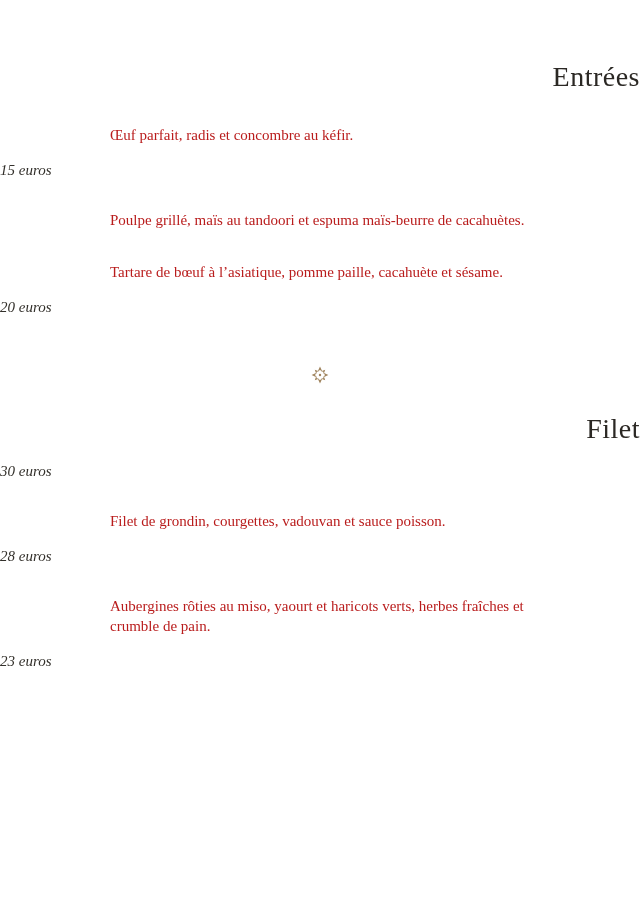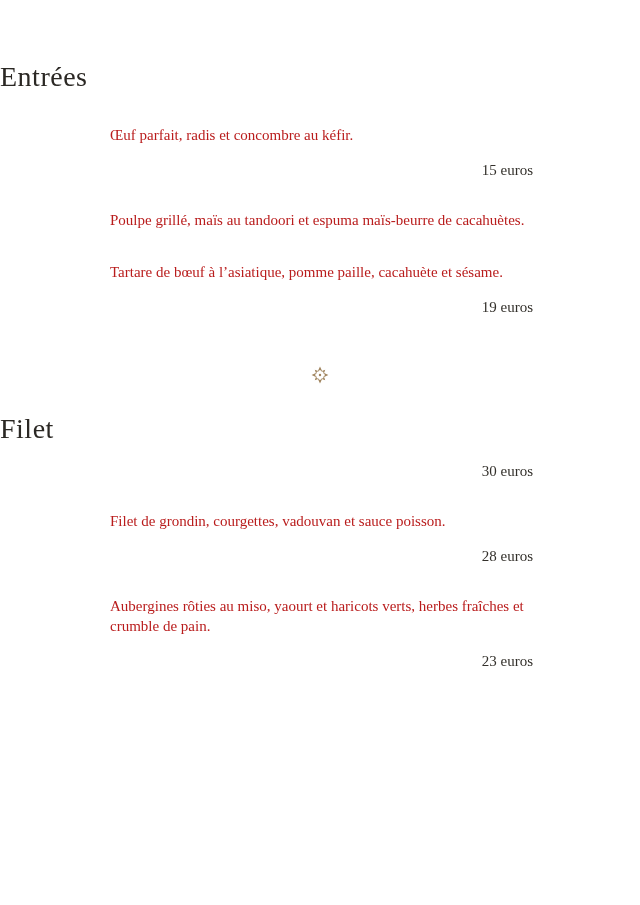--- a/index.html
+++ b/index.html
@@ -15,41 +15,42 @@
     background: #ffffff;
     color: #2f2c28;
     font-family: "Liberation Serif", serif;
     overflow: hidden;
   }
   .section-title {
     margin: 0;
     font-size: 28px;
     font-weight: 400;
     line-height: 1.2;
-    text-align: left;
+    text-align: right;
     letter-spacing: 0.5px;
     color: #2b2824;
   }
   .section-title.first {
     padding-top: 60px;
   }
   .section-title.second {
     margin-top: 28px;
   }
   .dish-desc {
     margin: 32px 0 0 110px;
     max-width: 428px;
     font-size: 15px;
     line-height: 1.3;
     color: #b91c1c;
   }
   .dish-price {
     margin: 17px 107px 0 0;
     font-size: 15px;
-    text-align: right;
+    font-style: italic;
+    text-align: left;
     color: #33302b;
   }
   .ornament {
     display: block;
     margin: 50px auto 0 auto;
     width: 18px;
     height: 18px;
   }
 </style>
 </head>
@@ -63,21 +64,21 @@
     <p class="dish-desc">Œuf parfait, radis et concombre au kéfir.</p>
     <p class="dish-price">15 euros</p>
   </div>
 
   <div class="dish">
     <p class="dish-desc">Poulpe grillé, maïs au tandoori et espuma maïs-beurre de cacahuètes.</p>
   </div>
 
   <div class="dish">
     <p class="dish-desc">Tartare de bœuf à l’asiatique, pomme paille, cacahuète et sésame.</p>
-    <p class="dish-price">19 euros</p>
+    <p class="dish-price">20 euros</p>
   </div>
 
   <span class="ornament">
     <svg width="18" height="18" viewBox="0 0 18 18" aria-hidden="true">
       <g fill="#a0845e">
         <g transform="rotate(0 9 9)">
             <path d="M9 0.6 L11.3 5.4 L9 4.1 L6.7 5.4 Z"></path>
           </g>
         <g transform="rotate(45 9 9)">
             <path d="M9 1.6 L10.9 5.6 L9 4.5 L7.1 5.6 Z"></path>

